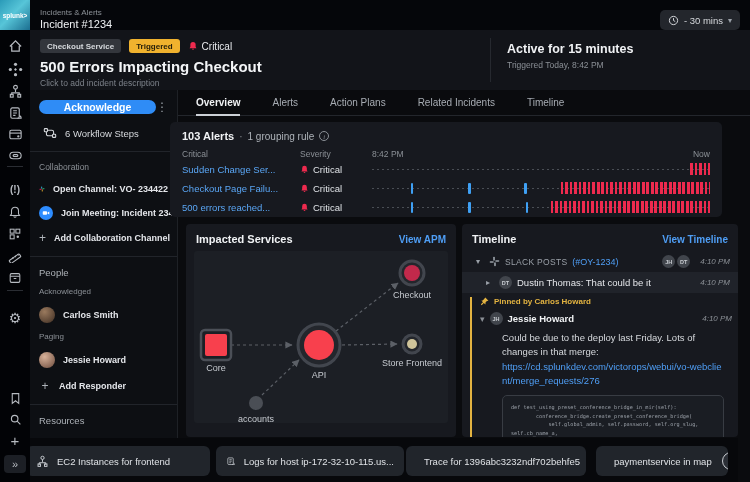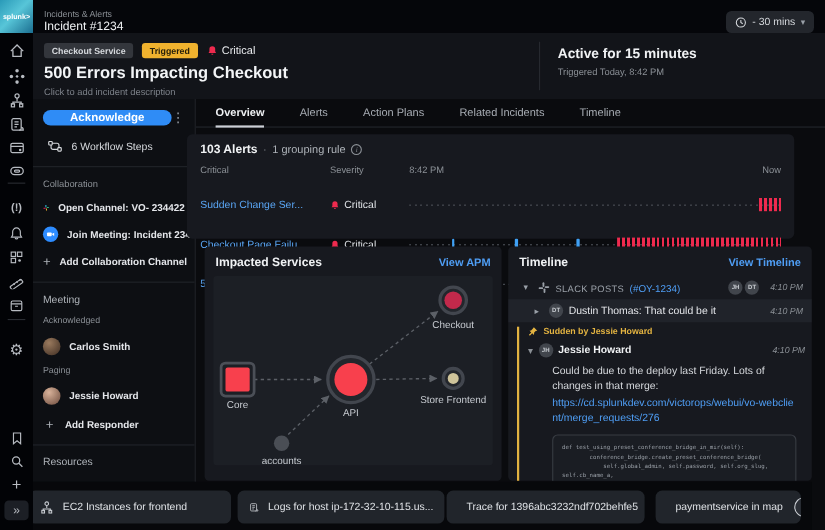--- a/index.html
+++ b/index.html
@@ -89,21 +89,21 @@
   .ap-head { display:flex; align-items:center; gap:5px; }
   .ap-count { font-size:11px; font-weight:bold; color:#f0f2f4; }
   .ap-dot { color:#8b9096; font-size:10px; }
   .ap-group { font-size:10px; color:#aeb3b9; }
   .info-ic { width:10px; height:10px; border:1px solid #8b9096; border-radius:50%;
     color:#8b9096; font-size:6.5px; display:flex; align-items:center;
     justify-content:center; font-style:italic; font-family:"Liberation Serif",serif; }
   .ap-cols { display:flex; margin-top:7px; font-size:8.5px; color:#8b9096; }
   .col-det { width:118px; } .col-sev { width:72px; }
   .col-track { flex:1; display:flex; justify-content:space-between; }
-  .a-row { display:flex; align-items:center; height:18px; margin-top:18px; }
+  .a-row { display:flex; align-items:center; height:18px; margin-top:1px; }
   .a-name { width:118px; font-size:9.5px; color:#5aa6f5; white-space:nowrap;
     overflow:hidden; cursor:pointer; }
   .a-sev { width:72px; display:flex; align-items:center; gap:4px;
     font-size:9.5px; color:#dfe2e6; }
   .a-track { flex:1; position:relative; height:16px; }
   .a-dots { position:absolute; left:0; right:0; top:7.5px; height:1.5px;
     background:repeating-linear-gradient(to right,#4a4e55 0 2px,transparent 2px 5px); }
   .a-tick { position:absolute; top:2.5px; width:2.5px; height:11px;
     background:#3fa0f4; border-radius:1px; }
   .a-red { position:absolute; top:2px; height:12px;
@@ -330,21 +330,21 @@
           <path d="M11 7l3.5-2v6L11 9z"></path>
         </svg>
       </span>
     <span>Join Meeting: Incident 234422</span>
   </div>
   <div class="l-item">
     <span class="plus-g">+</span>
     <span>Add Collaboration Channel</span>
   </div>
   <div class="l-div"></div>
-  <div class="l-sect" style="font-size:9.5px;color:#aeb3b9">Meeting</div>
+  <div class="l-sect" style="font-size:9.5px;color:#aeb3b9">People</div>
   <div class="l-sub">Acknowledged</div>
   <div class="l-item">
     <span class="avatar av-carlos"></span>
     <span>Carlos Smith</span>
   </div>
   <div class="l-sub">Paging</div>
   <div class="l-item">
     <span class="avatar av-jessie"></span>
     <span>Jessie Howard</span>
   </div>
@@ -499,21 +499,21 @@
     <span class="caret">▸</span>
     <span class="av-sm">DT</span>
     <span class="msg-txt">Dustin Thomas: That could be it</span>
     <span class="tl-time">4:10 PM</span>
   </div>
   <div class="pinned-wrap">
     <div class="pin-row">
       <svg width="9" height="9" viewBox="0 0 16 16" fill="#e3b341">
           <path d="M9.5 1l5.5 5.5-2.6.6L10 9.5l-.4 4-2.8-2.8L3 14.5 1.5 13l3.8-3.8L2.5 6.4l2.4-.4 2.4-2.4z"></path>
         </svg>
-      <span class="pin-label">Sudden by Jessie Howard</span>
+      <span class="pin-label">Pinned by Carlos Howard</span>
     </div>
     <div class="jh-row">
       <span class="caret" style="color:#8b9096;font-size:9px">▾</span>
       <span class="av-sm">JH</span>
       <span class="jh-name">Jessie Howard</span>
       <span class="tl-time" style="margin-right:6px">4:10 PM</span>
     </div>
     <div class="tl-body">
       <span>Could be due to the deploy last Friday. Lots of changes in that merge:</span><br>
       <span class="tl-url">https://cd.splunkdev.com/victorops/webui/vo-webclient/merge_requests/276</span>

